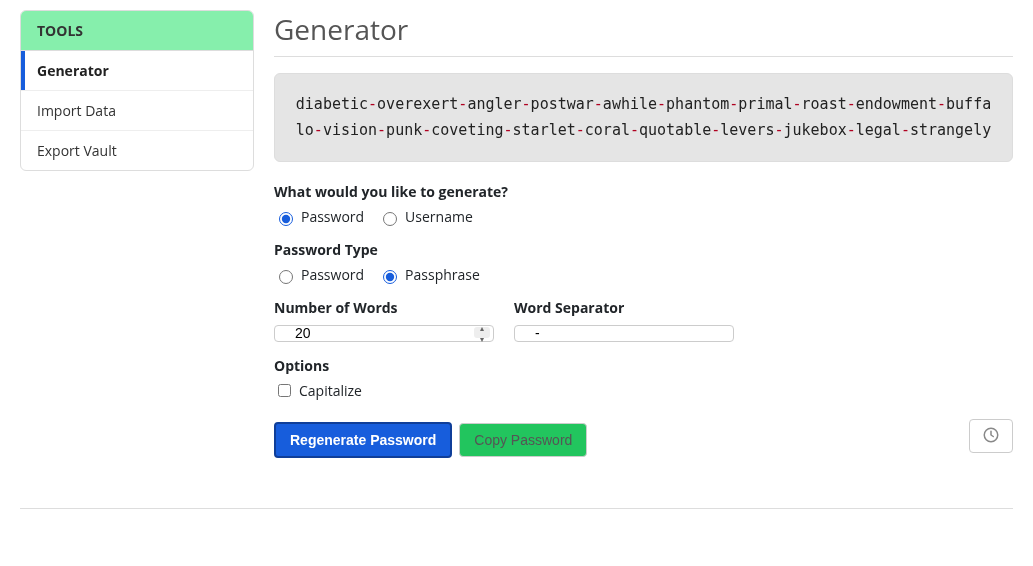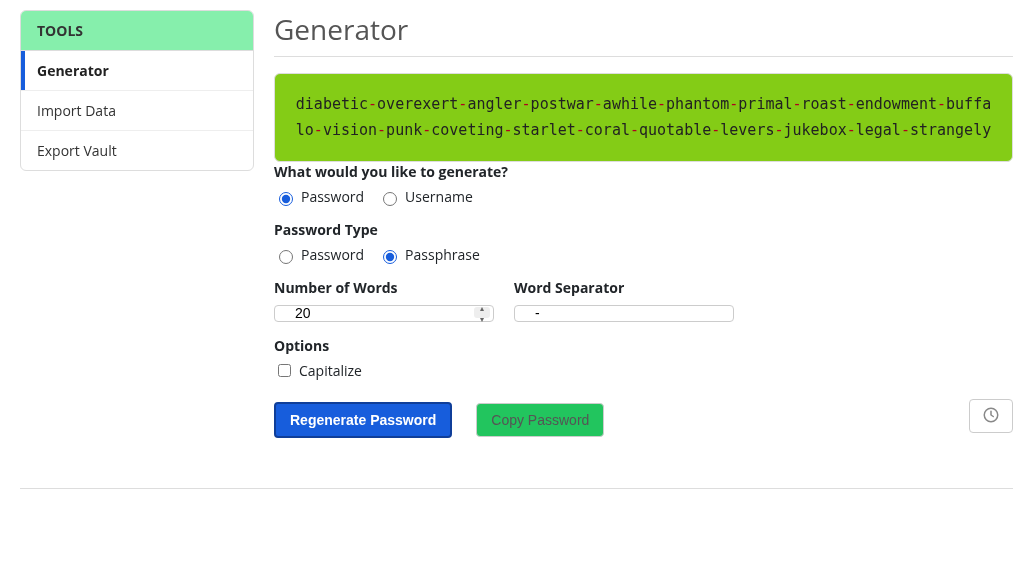--- a/index.html
+++ b/index.html
@@ -56,25 +56,26 @@
   .page-title {
     font-size: 28px;
     font-weight: 400;
     color: #555;
     margin: 0 0 8px 0;
   }
   .hr { border-bottom: 1px solid #ddd; margin-bottom: 16px; }
   .output-box {
     border: 1px solid #ddd;
     border-radius: 6px;
-    background: #84cc16;
+    background: #e5e5e5;
     padding: 18px 20px;
     font-family: ui-monospace, SFMono-Regular, Menlo, Consolas, monospace;
     font-size: 15px;
     text-align: center;
+    margin-bottom: 20px;
     word-break: break-all;
     line-height: 1.7;
     color: #222;
   }
   .output-box .sep { color: #b00020; }
   .form-group { margin-bottom: 14px; }
   .form-label { font-weight: 700; margin-bottom: 6px; font-size: 14px; color: #212529;}
   .radio-row { display: flex; gap: 14px; margin-top: 4px; }
   .radio-row label { display: inline-flex; align-items: flex-end; gap: 5px; font-weight: 400; cursor: pointer; }
   .radio-row input[type=radio] { accent-color: #175ddc; width: 14px; height: 14px;}
@@ -99,21 +100,21 @@
     border-radius: 3px;
     background: #eee;
     display: flex;
     flex-direction: column;
     justify-content: center;
     align-items: center;
     font-size: 8px;
     color: #666;
     cursor: pointer;
   }
-  .button-row { display: flex; gap: 24px; align-items: center; margin-top: 8px;}
+  .button-row { display: flex; gap: 7px; align-items: center; margin-top: 8px;}
   .btn {
     padding: 8px 14px;
     border-radius: 4px;
     font-size: 14px;
     cursor: pointer;
     border: 1px solid #ccc;
     background: #22c55e;
   }
   .btn-primary {
     background: #175ddc;

